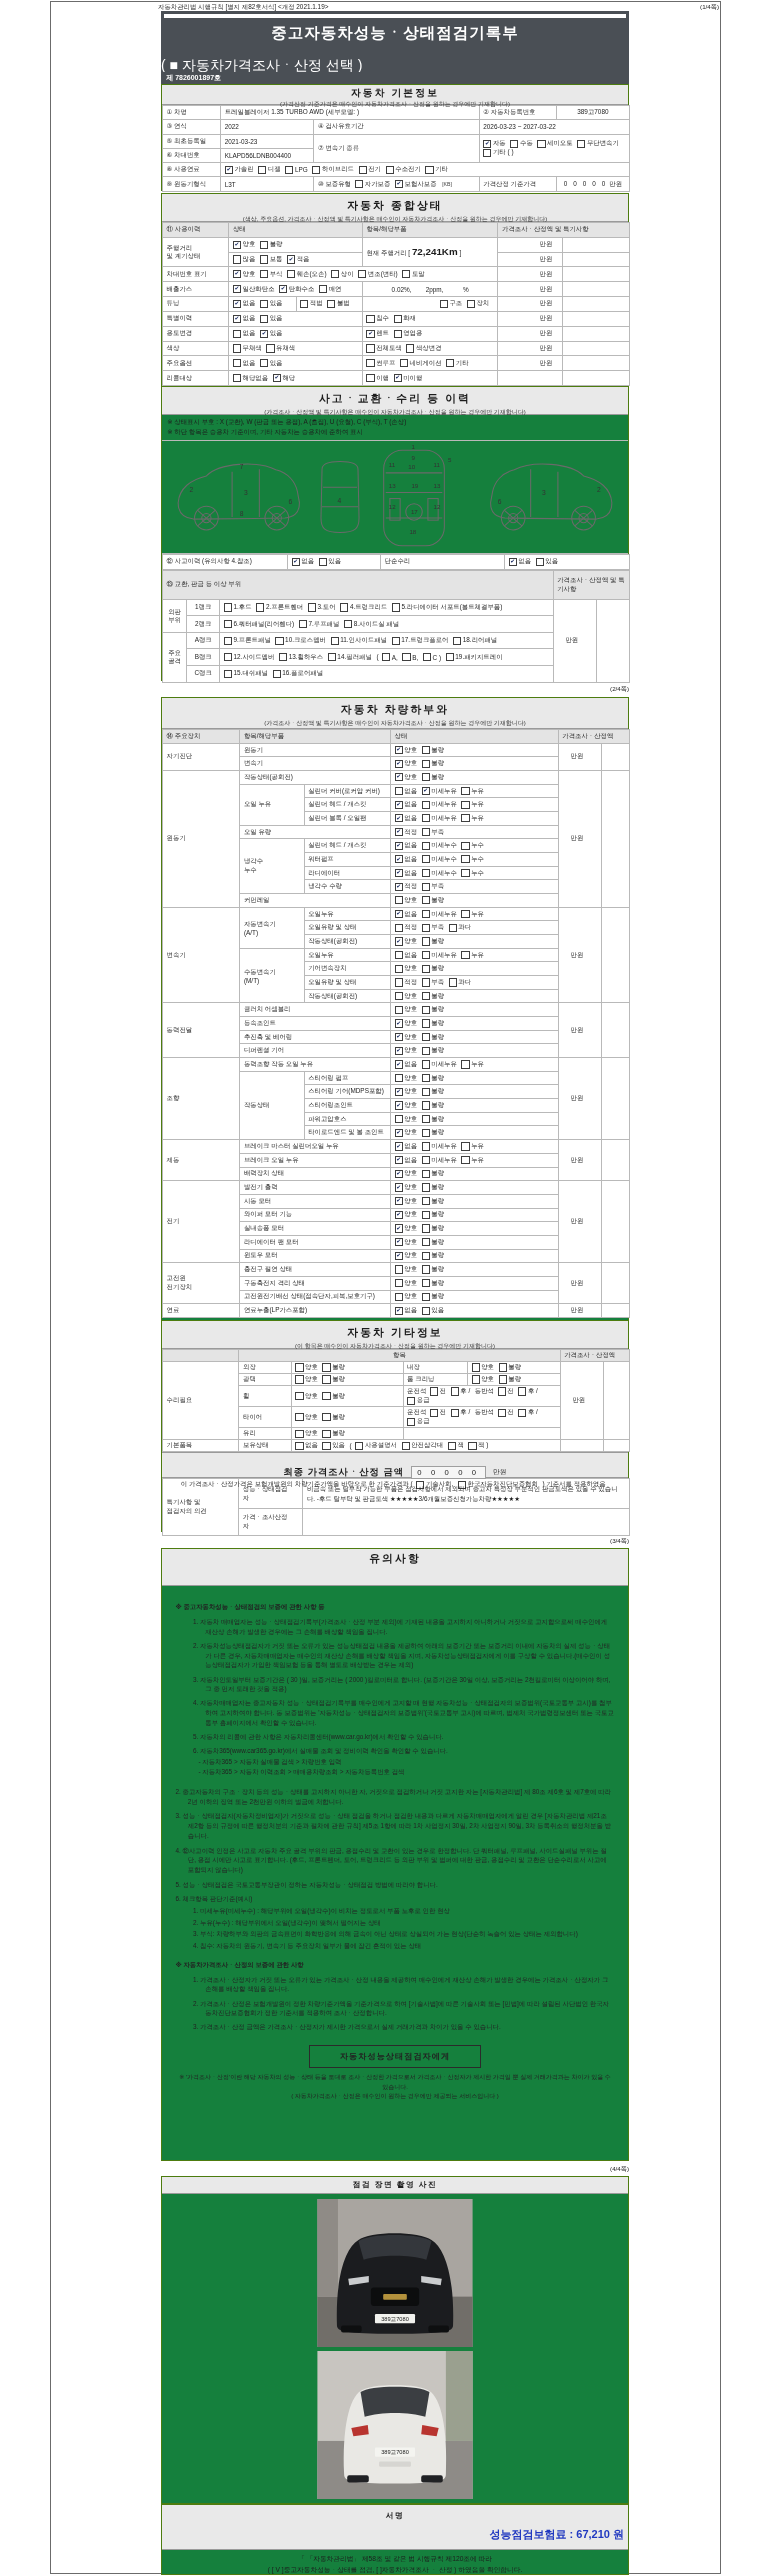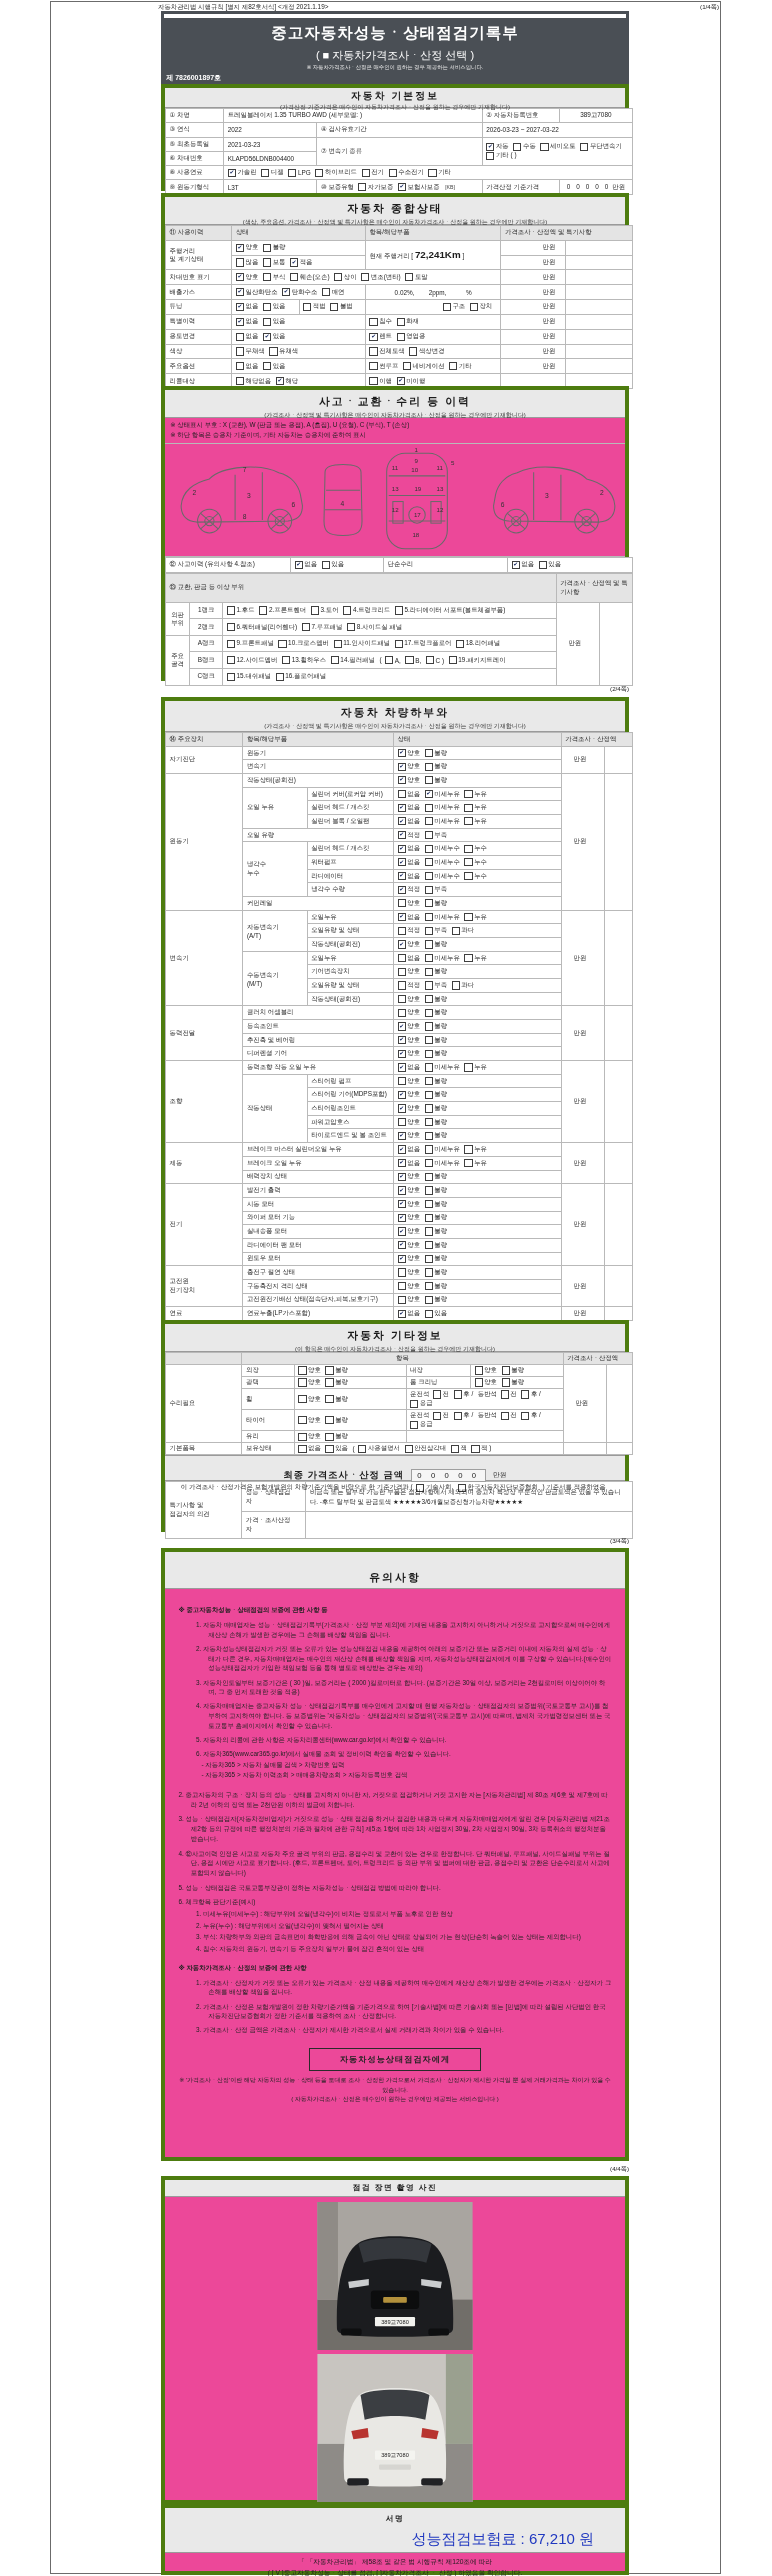--- a/index.html
+++ b/index.html
@@ -2,29 +2,29 @@
 <html style="font-size:8.2px"><head>
 <meta charset="utf-8">
 <style>
   html,body{margin:0;padding:0;background:#fff}
   #page{position:relative;width:773px;height:2576px;background:#fff;
         font-family:"Liberation Sans","DejaVu Sans",sans-serif;color:#1c1c1c;overflow:hidden}
   .frame{position:absolute;left:50px;top:1px;width:671px;height:2573px;border:0.5px solid #6b6b6b;box-sizing:border-box}
   .formref{position:absolute;left:158px;top:3.1px;font-size:6.4px;color:#222}
   .marker{position:absolute;font-size:6.2px;color:#222}
   
-  .sec{position:absolute;left:161px;width:468px;border:4px solid #4d7c0f;box-sizing:border-box;background:#ec4899}
+  .sec{position:absolute;left:161px;width:468px;border:1px solid #4d7c0f;box-sizing:border-box;background:#15803d}
   .band{background:#e9e9e9;border-bottom:0.5px solid #9a9a9a;text-align:center}
   .bt{font-size:10.8px;font-weight:bold;letter-spacing:2.1px;padding-top:4.6px}
   .bn{font-size:6px;color:#333;margin-top:2.1px}
   
   .hdr{position:absolute;left:161px;top:11.3px;width:468px;height:61px;background:#4a4f55;color:#fff;box-sizing:border-box}
   .hdr .stripe{position:absolute;left:3.1px;top:3.1px;width:462px;height:3.6px;background:#fff}
   .hdr .t1{text-align:center;font-size:15.5px;font-weight:bold;letter-spacing:1px;padding-top:11.3px}
-  .hdr .t2{text-align:center;font-size:11px;margin-top:4px}
+  .hdr .t2{font-size:14px;margin-top:13px}
   .hdr .t3{text-align:center;font-size:5.4px;margin-top:1.5px;color:#e8e8e8}
   .docno{position:absolute;left:161px;top:72px;width:468px;height:12.4px;background:#4a4f55;color:#fff;
          font-size:7px;font-weight:bold;line-height:12.4px;padding-left:5.2px;box-sizing:border-box}
   
   table.t{border-collapse:collapse;table-layout:fixed;width:468px;box-sizing:border-box}
   .t td{border:0.5px solid #b9b9b9;font-size:6.4px;padding:1px 3.6px;vertical-align:middle;background:#fff;overflow:hidden}
   .t td.hd{background:#e4e4e4}
   .t td.ctr{text-align:center}
   .t td.mw{text-align:right;padding-right:9.3px;color:#222}
   .t td.vtx{text-align:center;line-height:1.25}
@@ -44,21 +44,21 @@
   .np{margin:5.2px 0;padding-left:12.4px;text-indent:-12.4px}
   .np2{margin:4.6px 0 4.6px 17.5px;padding-left:12.4px;text-indent:-12.4px}
   .np3{margin:4.1px 0 4.1px 30px;padding-left:12.4px;text-indent:-12.4px}
   .nh{font-weight:bold;margin:7.2px 0 5.2px 0}
   .pibox{width:170px;margin:13.4px auto 5.2px auto;border:1px solid #2b2b2b;text-align:center;
          font-size:8.2px;font-weight:bold;padding:4.1px 0;letter-spacing:1px}
   .pinote{text-align:center;font-size:6px;line-height:1.6;color:#222}
   .photowrap{text-align:center}
   .signband{background:#e9e9e9;border-bottom:0.5px solid #9a9a9a;height:44px;position:relative}
   .signband .st{ text-align:center;font-size:7.7px;font-weight:bold;padding-top:6.2px;letter-spacing:1.5px}
-  .signband .fee{position:absolute;right:31px;top:21.6px;font-size:15px;font-weight:normal;color:#2038c0}
+  .signband .fee{position:absolute;right:4px;top:21.6px;font-size:11px;font-weight:bold;color:#2038c0}
   .confirm{ text-align:center;font-size:6.7px;line-height:11.3px;padding-top:2.6px}
 </style>
 </head>
 <body>
 
 <div id="page">
   <div class="frame"></div>
 
   <div class="formref">자동차관리법 시행규칙 [별지 제82호서식] &lt;개정 2021.1.19&gt;</div>
   <div class="marker" style="top:3.1px;right:54px">(1/4쪽)</div>
@@ -1314,21 +1314,21 @@
         <td></td>
       </tr>
     </tbody>
       </table>
   </div>
 
   <div class="marker" style="top:1537px;right:144px">(3/4쪽)</div>
 
   <div class="sec" style="top:1548px;height:613px">
     <div class="band" style="height:36px">
-      <div class="bt" style="padding-top:19px">유의사항</div>
+      <div class="bt" style="padding-top:3px">유의사항</div>
     </div>
     <div class="noticebody">
       <div class="nh">※ 중고자동차성능ㆍ상태점검의 보증에 관한 사항 등</div>
       <div class="np2">1.  자동차 매매업자는 성능ㆍ상태점검기록부(가격조사ㆍ산정 부분 제외)에 기재된 내용을 고지하지 아니하거나 거짓으로 고지함으로써 매수인에게 재산상 손해가 발생한 경우에는 그 손해를 배상할 책임을 집니다.</div>
       <div class="np2">2.  자동차성능상태점검자가 거짓 또는 오류가 있는 성능상태점검 내용을 제공하여 아래의 보증기간 또는 보증거리 이내에 자동차의 실제 성능ㆍ상태가 다른 경우, 자동차매매업자는 매수인의 재산상 손해를 배상할 책임을 지며, 자동차성능상태점검자에게 이를 구상할 수 있습니다.(매수인이 성능상태점검자가 가입한 책임보험 등을 통해 별도로 배상받는 경우는 제외)</div>
       <div class="np2">3.  자동차인도일부터 보증기간은 ( 30 )일, 보증거리는 ( 2000 )킬로미터로 합니다. (보증기간은 30일 이상, 보증거리는 2천킬로미터 이상이어야 하며, 그 중 먼저 도래한 것을 적용)</div>
       <div class="np2">4.  자동차매매업자는 중고자동차 성능ㆍ상태점검기록부를 매수인에게 고지할 때 현행 자동차성능ㆍ상태점검자의 보증범위(국토교통부 고시)를 첨부하여 고지하여야 합니다. 동 보증범위는 '자동차성능ㆍ상태점검자의 보증범위'(국토교통부 고시)에 따르며, 법제처 국가법령정보센터 또는 국토교통부 홈페이지에서 확인할 수 있습니다.</div>
       <div class="np2">5.  자동차의 리콜에 관한 사항은 자동차리콜센터(www.car.go.kr)에서 확인할 수 있습니다.</div>
       <div class="np2" style="margin-bottom:1px">6.  자동차365(www.car365.go.kr)에서 실매물 조회 및 정비이력 확인을 확인할 수 있습니다.</div>
       <div class="np3" style="margin:1px 0 1px 23px">- 자동차365 &gt; 자동차 실매물 검색 &gt; 차량번호 입력</div>

